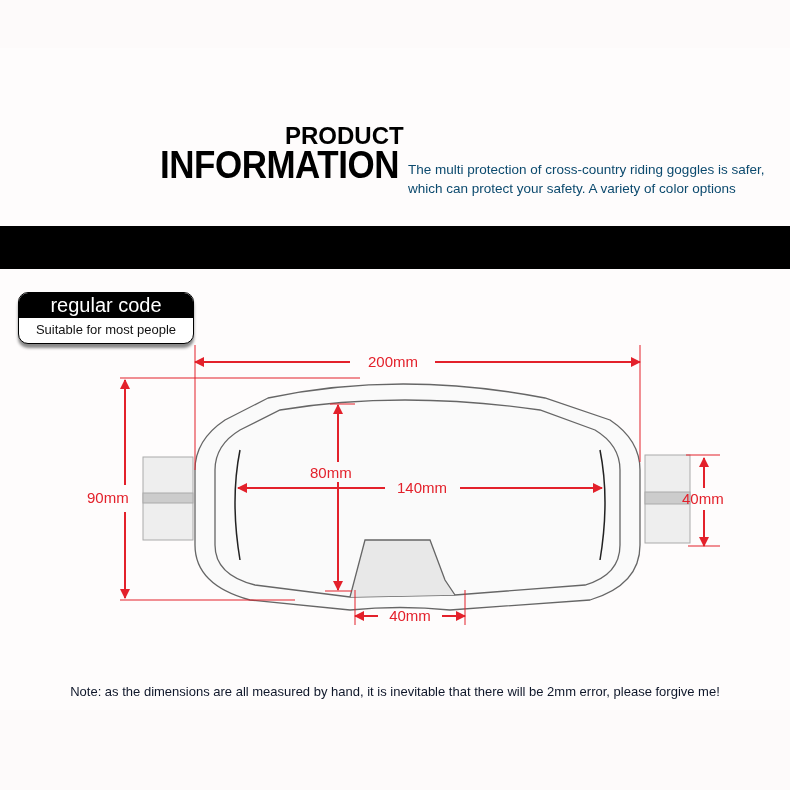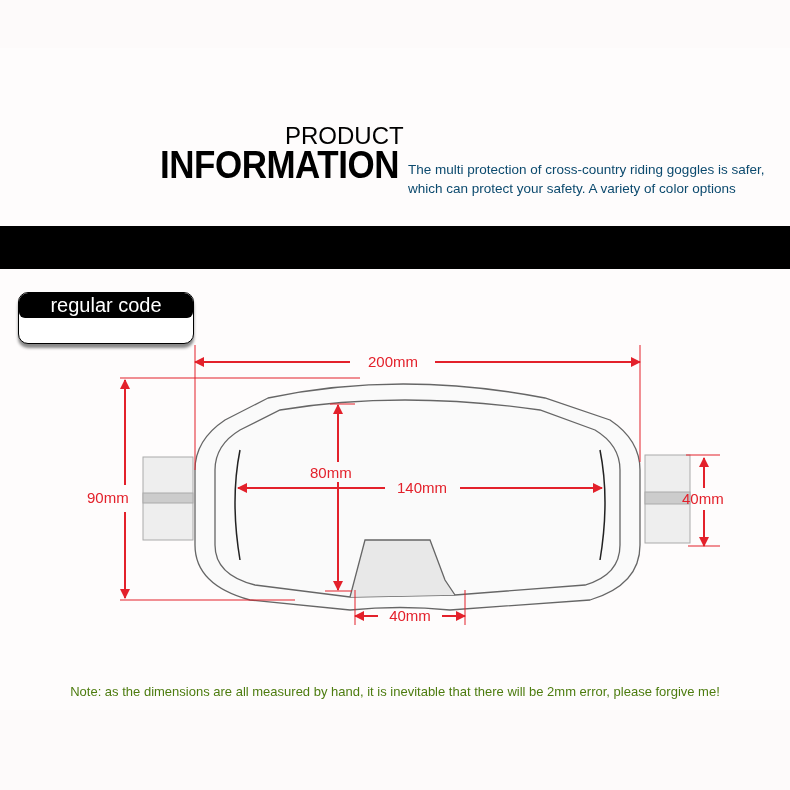--- a/index.html
+++ b/index.html
@@ -1,42 +1,43 @@
 <!DOCTYPE html>
 <html><head>
 <meta charset="utf-8">
 <style>
   html, body { margin:0; padding:0; }
   body { width:790px; height:790px; position:relative; overflow:hidden; background:#fefcfc; font-family:"Liberation Sans", sans-serif; }
   .top-band { position:absolute; left:0; top:0; width:790px; height:48px; background:#fdfafa; }
-  .hdr-product { position:absolute; left:285px; top:122px; font-size:24px; font-weight:normal; color:#000; letter-spacing:0px; }
+  .hdr-product { position:absolute; left:285px; top:122px; font-size:24px; font-weight:bold; color:#000; letter-spacing:0px; }
   .hdr-info { position:absolute; left:160px; top:144px; font-size:38px; font-weight:bold; color:#000; letter-spacing:-0.5px; transform:scaleX(0.92); transform-origin:left top; }
   .hdr-desc { position:absolute; left:408px; top:160px; width:370px; font-size:13.5px; line-height:19px; color:#0c4a6e; }
   .black-bar { position:absolute; left:0; top:226px; width:790px; height:43px; background:#000; }
   .badge { position:absolute; left:18px; top:292px; width:174px; height:50px; border:1.5px solid #000; border-radius:10px; background:#fff; overflow:hidden; box-shadow:0 4px 3px #888; }
-  .badge-top { background:#000; color:#fff; height:25px; font-size:20px; line-height:24px; text-align:center;border-radius:6px; }
+  .badge-top { background:#000; color:#fff; height:25px; font-size:20px; line-height:24px; text-align:center; }
   .badge-bot { color:#111; font-size:13px; line-height:24px; text-align:center; }
   .diagram { position:absolute; left:0; top:330px; width:790px; height:310px; }
-  .note { position:absolute; left:0; top:684px; width:790px; text-align:center; font-size:13px; color:#4d7c0f; }
+  .note { position:absolute; left:0; top:684px; width:790px; text-align:center; font-size:13px; color:#0f172a; }
   .bottom-band { position:absolute; left:0; top:710px; width:790px; height:80px; background:#fdfafa; }
   .dimlabel { font-family:"Liberation Sans", sans-serif; font-size:15px; fill:#e3212b; }
 </style>
 </head>
 <body>
 
 <div class="top-band"></div>
 
 <div class="hdr-product">PRODUCT</div>
 <div class="hdr-info">INFORMATION</div>
 <div class="hdr-desc">The multi protection of cross-country riding goggles is safer, which can protect your safety. A variety of color options</div>
 
 <div class="black-bar"></div>
 
 <div class="badge">
   <div class="badge-top">regular code</div>
+  <div class="badge-bot">Suitable for most people</div>
 </div>
 
 <svg class="diagram" viewBox="0 330 790 310" width="790" height="310">
   <defs>
     <marker id="ah" markerWidth="10" markerHeight="10" refX="9" refY="5" orient="auto-start-reverse" markerUnits="userSpaceOnUse">
       <path d="M0,0 L10,5 L0,10 z" fill="#e3212b"></path>
     </marker>
   </defs>
 
   <g>

